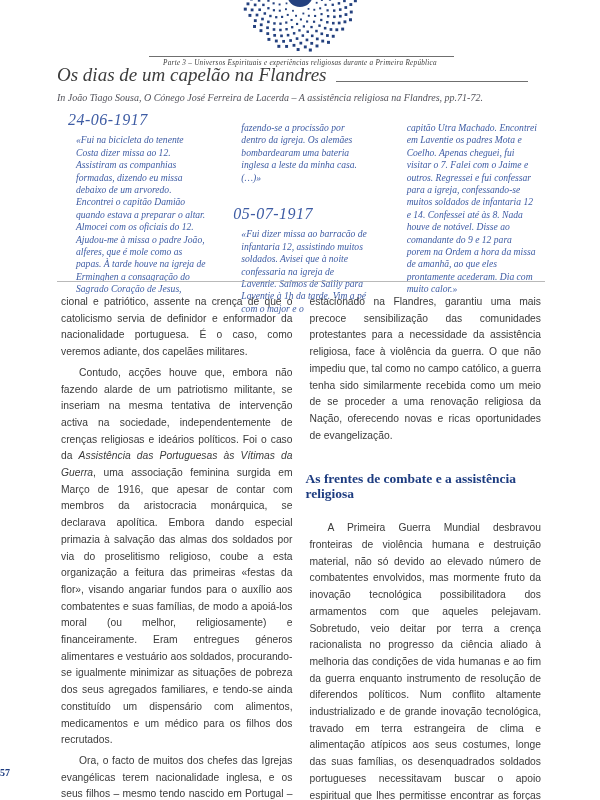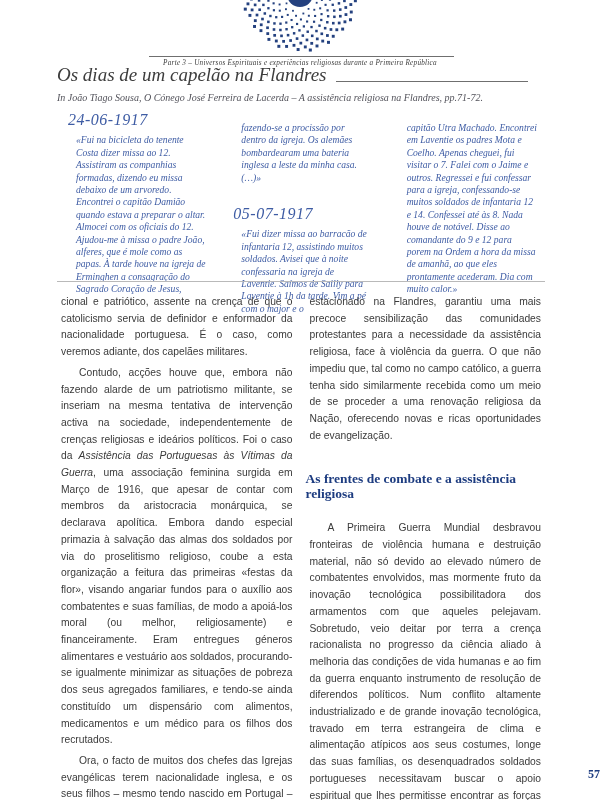--- a/index.html
+++ b/index.html
@@ -91,24 +91,24 @@
     font-family: "Liberation Serif", serif;
     font-weight: bold;
     font-size: 13.5px; line-height: 15px;
     color: var(--navy);
     margin: 27px 0 19px 0;
     text-align: left;
   }
 
   .pagenum {
     position: absolute; top: 767px; left: 0; right: 0;
-    text-align: right;
+    text-align: left;
     font-family: "Liberation Serif", serif;
     font-weight: bold;
-    font-size: 12px;
+    font-size: 10px;
     color: var(--navy);
   }
 </style>
 </head>
 <body style="--navy: #1d3c80; --quote-blue: #3e5ca4; --body-ink: #3a3a3a;">
 
 <div class="page">
 
   <svg class="emblem" id="emblem" viewBox="0 0 140 58">
       <circle cx="70" cy="-6" r="13" fill="#24417f"></circle>

